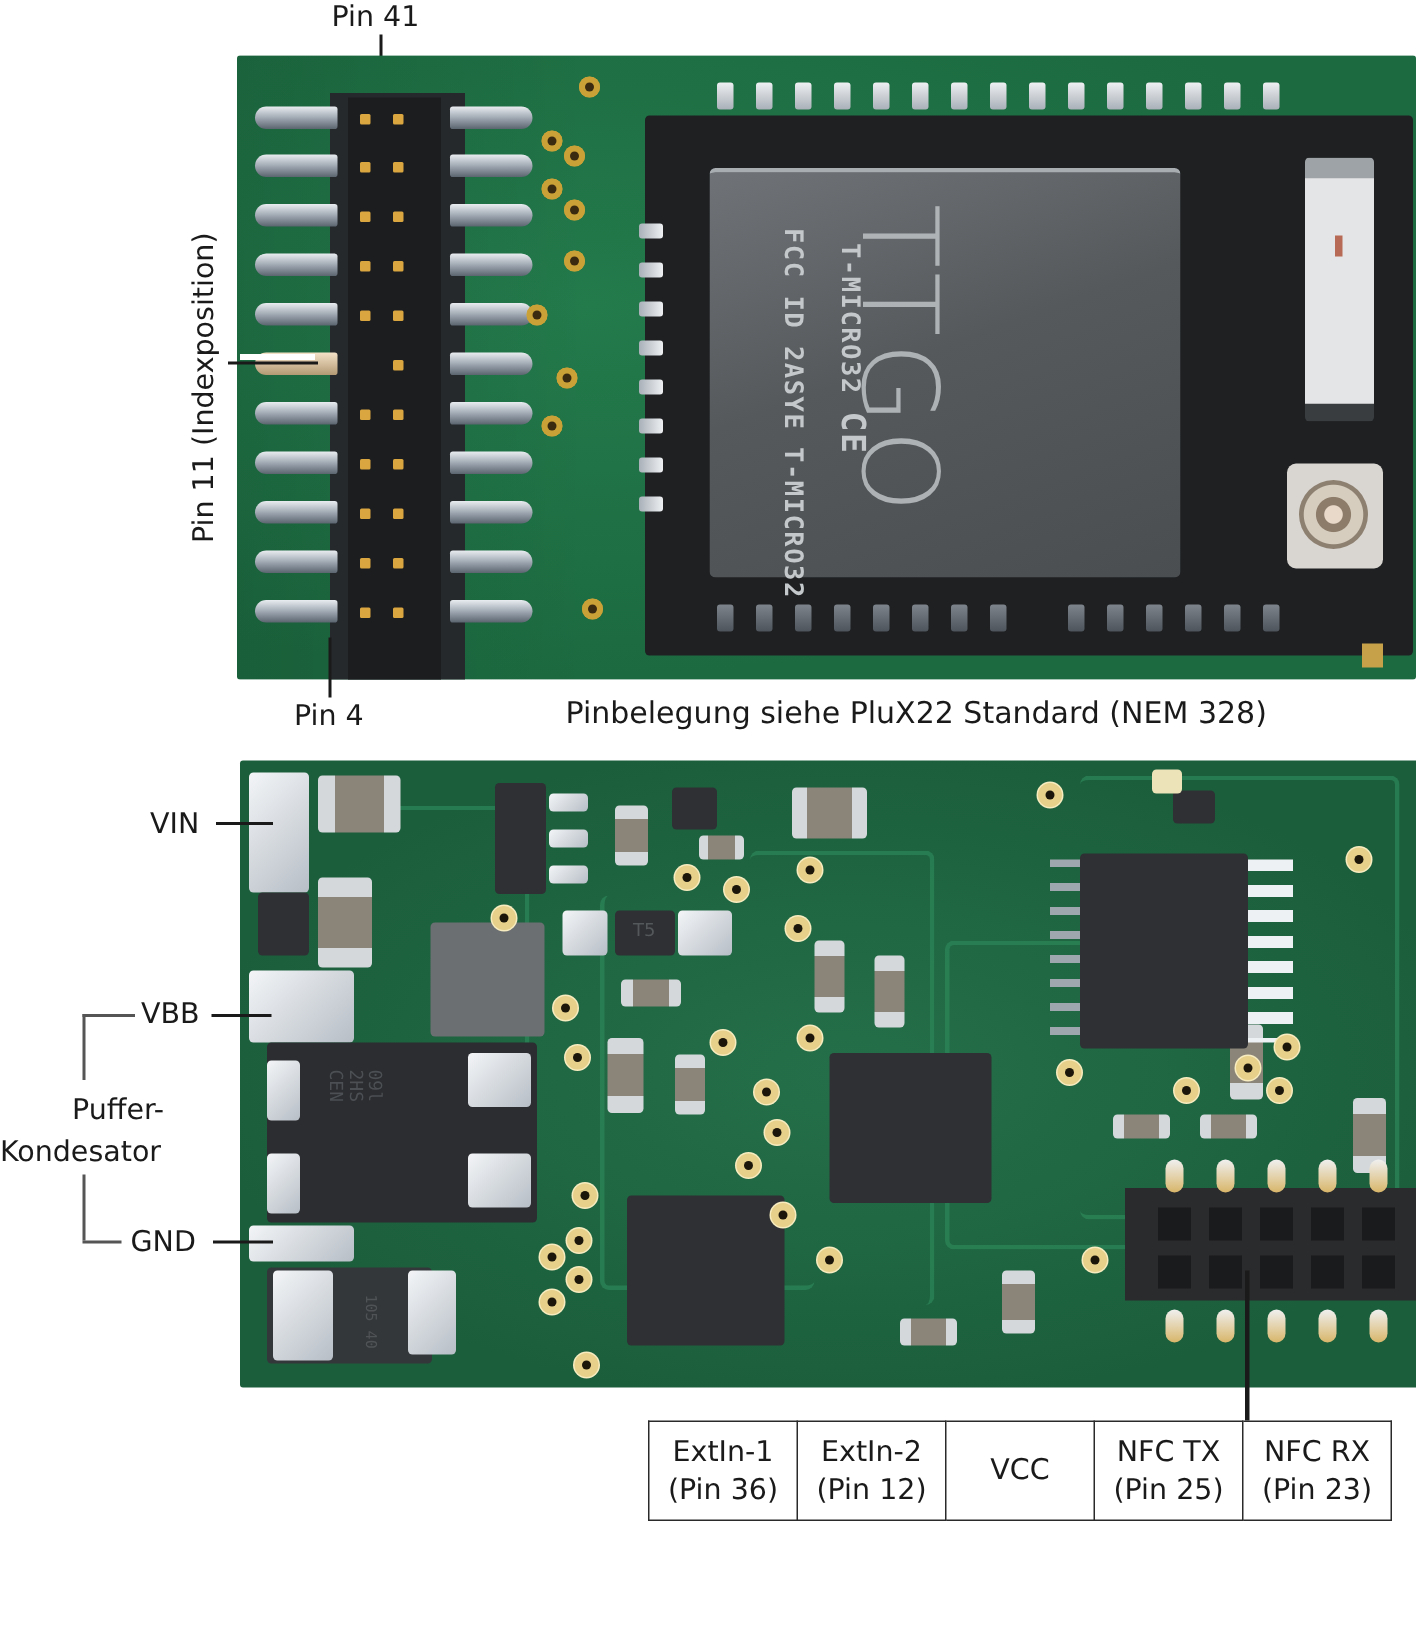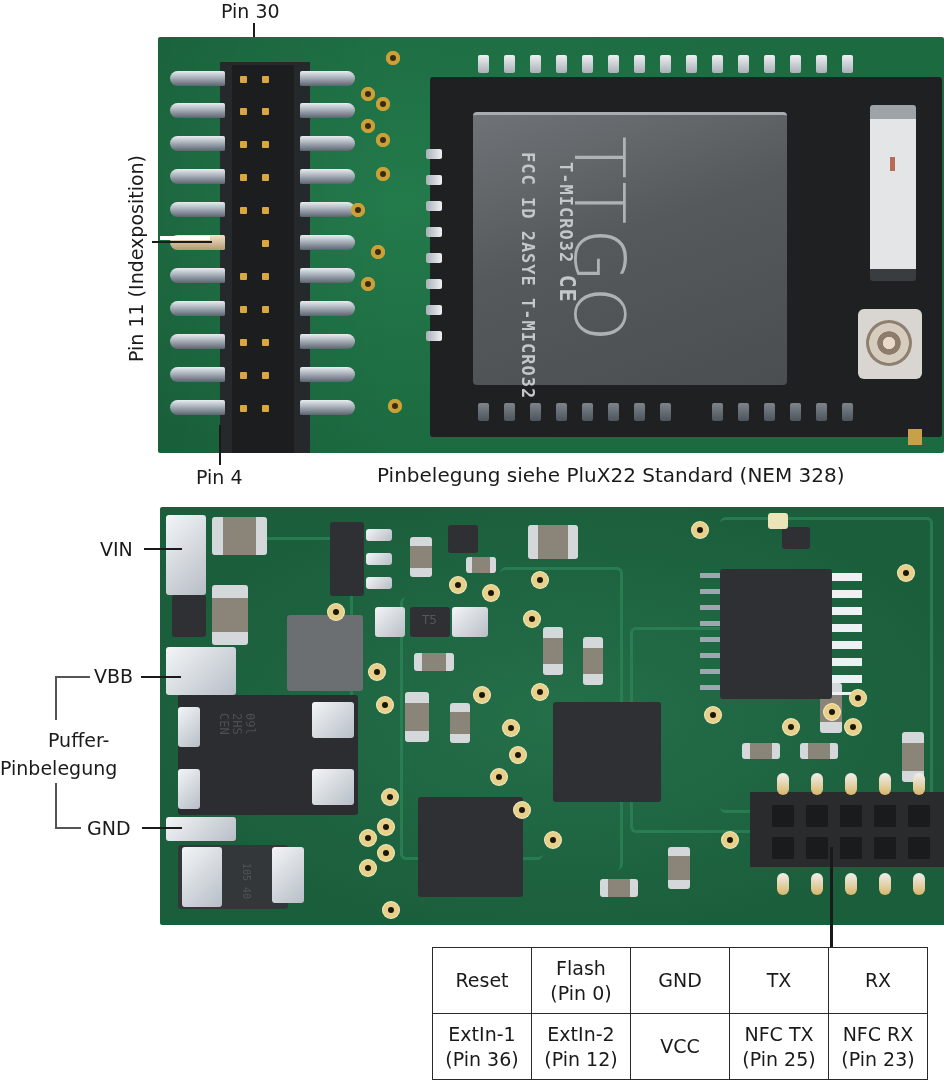--- a/index.html
+++ b/index.html
@@ -71,21 +71,21 @@
 
   
   .pin-table { position:absolute; left:432px; top:947px; border-collapse:collapse; }
   .pin-table td { border:1.5px solid #2a2a2a; width:98px; height:65px; text-align:center; vertical-align:middle;
                   font-size:19px; line-height:25px; color:#1a1a1a; padding:0; }
   .pin-table td span { display:block; }
 </style>
 </head>
 <body>
 
-<div class="label" style="left:221px;top:0px;">Pin 30</div>
+<div class="label" style="left:221px;top:0px;">Pin 41</div>
 <div class="leader" style="left:253px;top:23px;width:2px;height:50px;"></div>
 
 <div class="label" style="left:125px;top:362px;transform-origin:0 0;transform:rotate(-90deg);">Pin 11 (Indexposition)</div>
 
 <div class="abs board-top">
 
   <div class="abs" style="left:12px;top:0;width:200px;height:416px;">
     <div class="header-body"></div>
     <div class="header-core"></div>
     <div class="pinrow" style="left:0;top:32px;width:190px;">
@@ -355,49 +355,31 @@
 
 <div class="label" style="left:100px;top:538px;">VIN</div>
 <div class="leader" style="left:144px;top:548px;width:38px;height:2px;"></div>
 
 <div class="label" style="left:94px;top:665px;">VBB</div>
 <div class="leader" style="left:141px;top:676px;width:40px;height:2px;"></div>
 <div class="leader" style="left:55px;top:676px;width:35px;height:1.5px;background:#555;"></div>
 <div class="leader" style="left:55px;top:676px;width:1.5px;height:44px;background:#555;"></div>
 
 <div class="label" style="left:48px;top:729px;">Puffer-</div>
-<div class="label" style="left:0px;top:757px;">Pinbelegung</div>
+<div class="label" style="left:0px;top:757px;">Kondesator</div>
 
 <div class="leader" style="left:55px;top:783px;width:1.5px;height:44px;background:#555;"></div>
 <div class="leader" style="left:55px;top:827px;width:26px;height:1.5px;background:#555;"></div>
 <div class="label" style="left:87px;top:817px;">GND</div>
 <div class="leader" style="left:142px;top:827px;width:40px;height:2px;"></div>
 
 <div class="leader" style="left:830px;top:847px;width:3px;height:100px;"></div>
 
 <table class="pin-table">
   <tbody>
-      <tr>
-    <td>
-          <span>Reset</span>
-        </td>
-    <td>
-          <span>Flash</span>
-          <span>(Pin 0)</span>
-        </td>
-    <td>
-          <span>GND</span>
-        </td>
-    <td>
-          <span>TX</span>
-        </td>
-    <td>
-          <span>RX</span>
-        </td>
-  </tr>
   <tr>
     <td>
           <span>ExtIn-1</span>
           <span>(Pin 36)</span>
         </td>
     <td>
           <span>ExtIn-2</span>
           <span>(Pin 12)</span>
         </td>
     <td>

